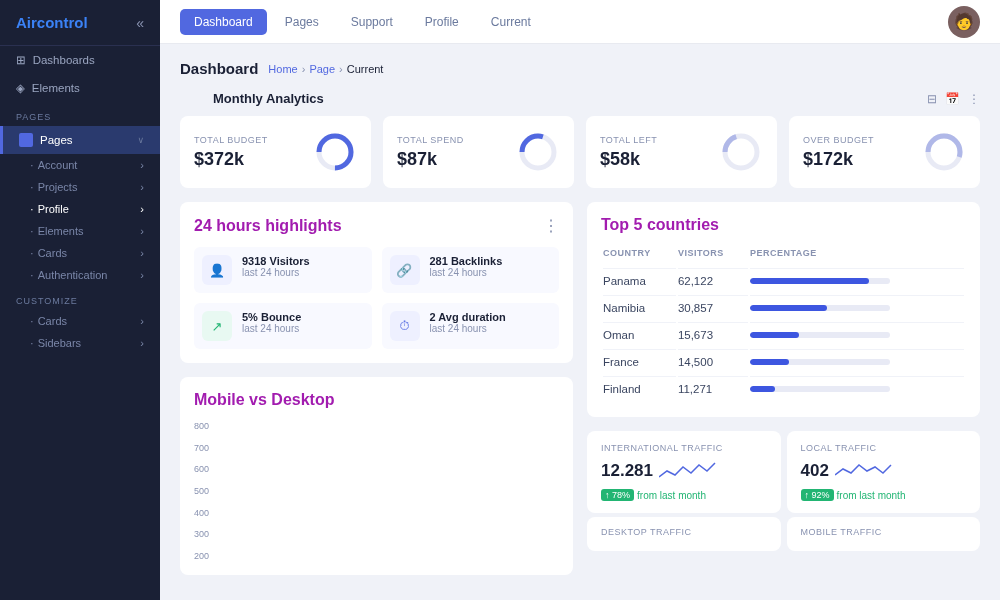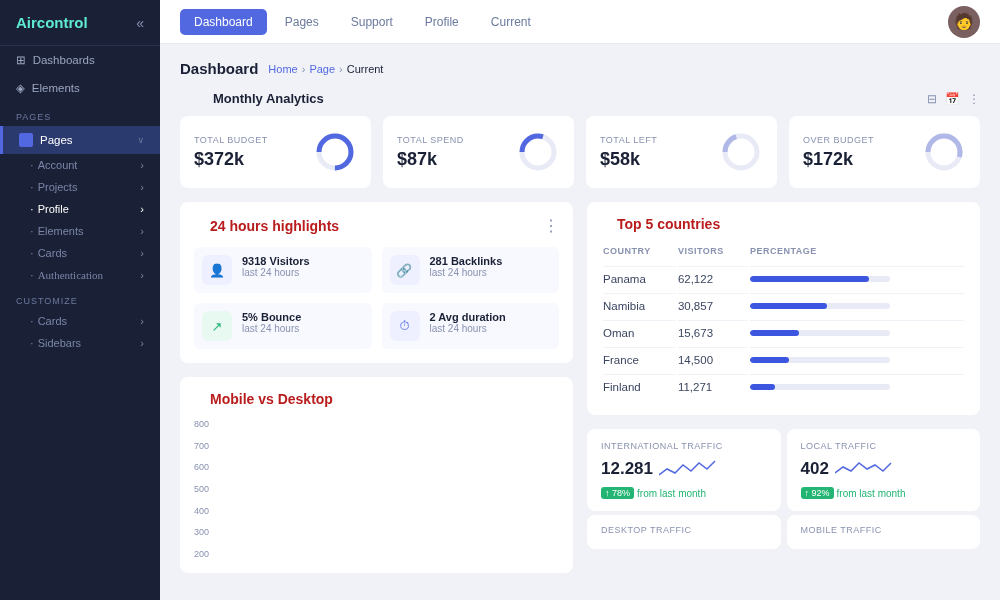--- a/index.html
+++ b/index.html
@@ -1,21 +1,21 @@
 <!DOCTYPE html>
 <html><head>
   <meta charset="utf-8">
   <style>
     * { margin: 0; padding: 0; box-sizing: border-box; }
     body { font-family: 'Segoe UI', Arial, sans-serif; background: #f0f2f8; display: flex; width: 1000px; height: 600px; overflow: hidden; font-size: 12px; }
 
     
     .sidebar { width: 160px; background: #1a2035; color: #fff; display: flex; flex-direction: column; flex-shrink: 0; height: 600px; overflow-y: auto; }
     .sidebar-logo { padding: 14px 16px; display: flex; align-items: center; justify-content: space-between; border-bottom: 1px solid #2a3050; }
-    .sidebar-logo-text { font-size: 15px; font-weight: 700; color: #5eead4; }
+    .sidebar-logo-text { font-size: 15px; font-weight: 700; color: #3b82f6; }
     .sidebar-collapse-btn { color: #8892b0; cursor: pointer; font-size: 14px; }
     .sidebar-section-label { padding: 10px 16px 4px; font-size: 9px; color: #6b7a9e; text-transform: uppercase; letter-spacing: 1px; }
     .sidebar-item { display: flex; align-items: center; padding: 7px 16px; cursor: pointer; color: #9aa5c0; font-size: 11.5px; justify-content: space-between; }
     .sidebar-item.active { background: #2a3a6e; color: #fff; border-left: 3px solid #5168e0; }
     .sidebar-item-left { display: flex; align-items: center; gap: 7px; }
     .sidebar-item .chevron { font-size: 9px; color: #6b7a9e; }
     .sidebar-sub-item { display: flex; align-items: center; padding: 5px 16px 5px 30px; cursor: pointer; color: #7a86a8; font-size: 11px; justify-content: space-between; }
     .sidebar-sub-item.active { color: #fff; }
 
     
@@ -49,21 +49,21 @@
     .metric-label { font-size: 9px; text-transform: uppercase; color: #8892b0; letter-spacing: 0.5px; margin-bottom: 4px; }
     .metric-value { font-size: 18px; font-weight: 700; color: #1a2035; }
     .donut { width: 44px; height: 44px; }
 
     
     .two-col { display: grid; grid-template-columns: 1fr 1fr; gap: 14px; }
 
     
     .card { background: #fff; border-radius: 8px; padding: 14px; }
     .card-header { display: flex; align-items: center; justify-content: space-between; margin-bottom: 12px; }
-    .card-title { font-size: 14px; font-weight: 600; color: #b91c1c; margin-left: 16px; }
+    .card-title { font-size: 16px; font-weight: 600; color: #a21caf; }
     .card-menu { color: #8892b0; cursor: pointer; font-size: 16px; }
     .highlights-grid { display: grid; grid-template-columns: 1fr 1fr; gap: 10px; }
     .highlight-item { display: flex; align-items: flex-start; gap: 10px; padding: 8px; background: #f8f9ff; border-radius: 6px; }
     .highlight-icon { width: 30px; height: 30px; border-radius: 6px; background: #eef0ff; display: flex; align-items: center; justify-content: center; color: #5168e0; font-size: 13px; flex-shrink: 0; }
     .highlight-title { font-size: 11px; font-weight: 600; color: #1a2035; }
     .highlight-sub { font-size: 10px; color: #8892b0; }
 
     
     .countries-table { width: 100%; }
     .countries-table th { font-size: 9px; text-transform: uppercase; color: #8892b0; letter-spacing: 0.5px; padding: 0 0 8px; text-align: left; }
@@ -140,21 +140,21 @@
     <span style="flex:1;padding-left:4px;">Elements</span>
     <span class="chevron">›</span>
   </div>
   <div class="sidebar-sub-item">
     <span>· </span>
     <span style="flex:1;padding-left:4px;">Cards</span>
     <span class="chevron">›</span>
   </div>
   <div class="sidebar-sub-item">
     <span>· </span>
-    <span style="flex:1;padding-left:4px;font-family:Liberation Serif, serif;">Authentication</span>
+    <span style="flex:1;padding-left:4px;">Authentication</span>
     <span class="chevron">›</span>
   </div>
 
   <div class="sidebar-section-label">CUSTOMIZE</div>
 
   <div class="sidebar-sub-item">
     <span>· </span>
     <span style="flex:1;padding-left:4px;">Cards</span>
     <span class="chevron">›</span>
   </div>

